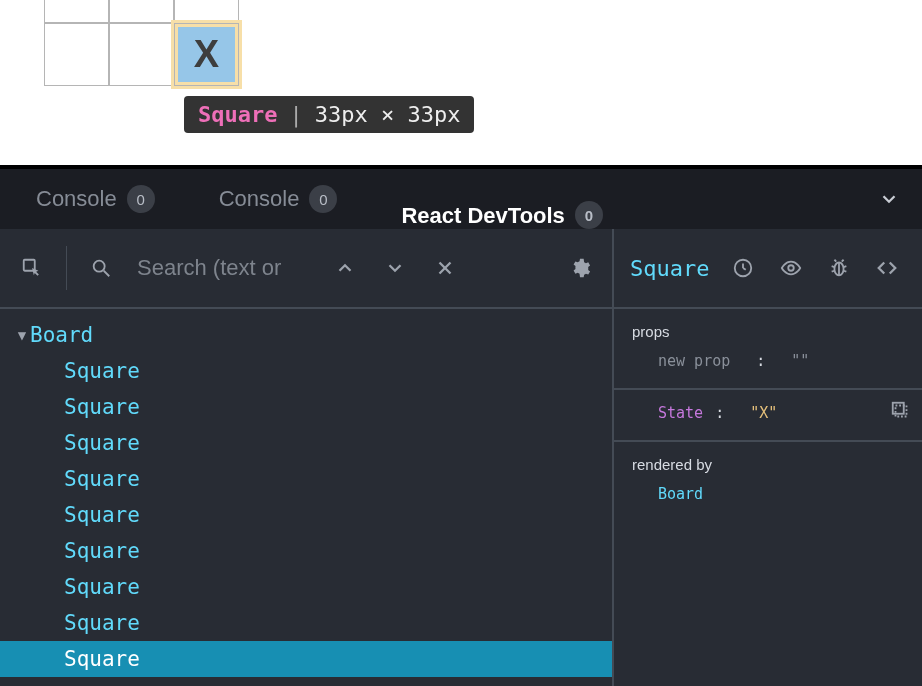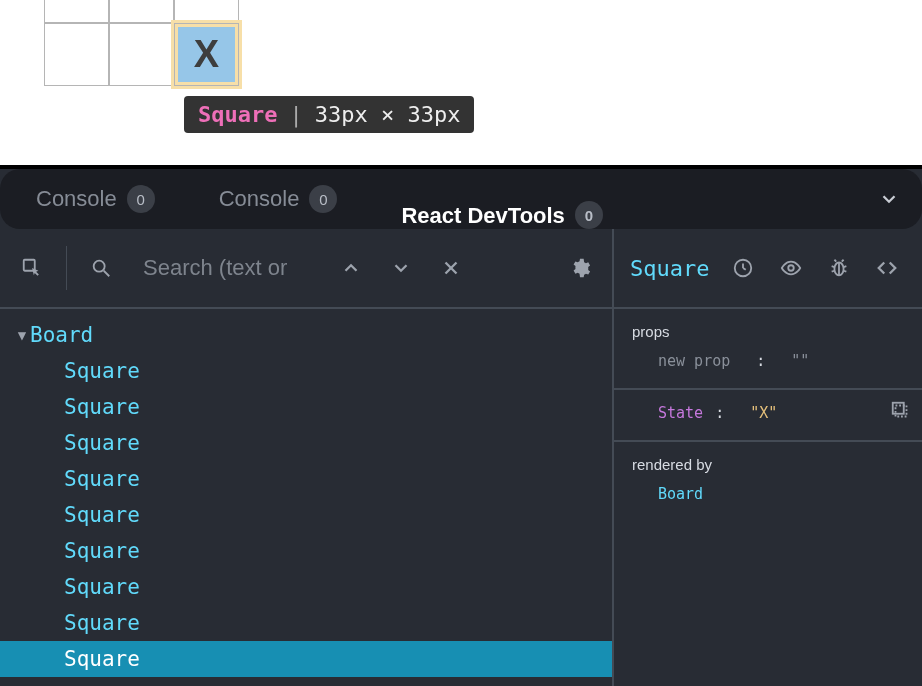--- a/index.html
+++ b/index.html
@@ -71,21 +71,20 @@
     font-family: -apple-system, BlinkMacSystemFont, "Segoe UI", sans-serif;
     border-top: 4px solid #000;
   }
   .tabs {
     display: flex;
     align-items: center;
     height: 60px;
     background: #1b1d23;
     padding: 0 8px;
     gap: 8px;
-    border-radius: 20px;
   }
   .tab {
     display: flex;
     align-items: center;
     gap: 10px;
     padding: 0 28px;
     height: 100%;
     font-size: 22px;
     color: #868c96;
     cursor: pointer;
@@ -131,21 +130,21 @@
     gap: 6px;
   }
   .tool-btn {
     width: 44px; height: 44px;
     display:flex;align-items:center;justify-content:center;
     color:#9da3ad; cursor:pointer;
     border-radius:4px;
   }
   .tool-divider { width:1px; height:44px; background:#444b55; margin:0 6px; }
   .search-wrap {
-    display:flex; gap:20px;
+    display:flex; gap:14px;
     flex: 0 0 auto;
   }
   .search-input {
     background: transparent;
     border: none;
     outline: none;
     color: #cfd3da;
     font-size: 22px;
     width: 180px;
   }

